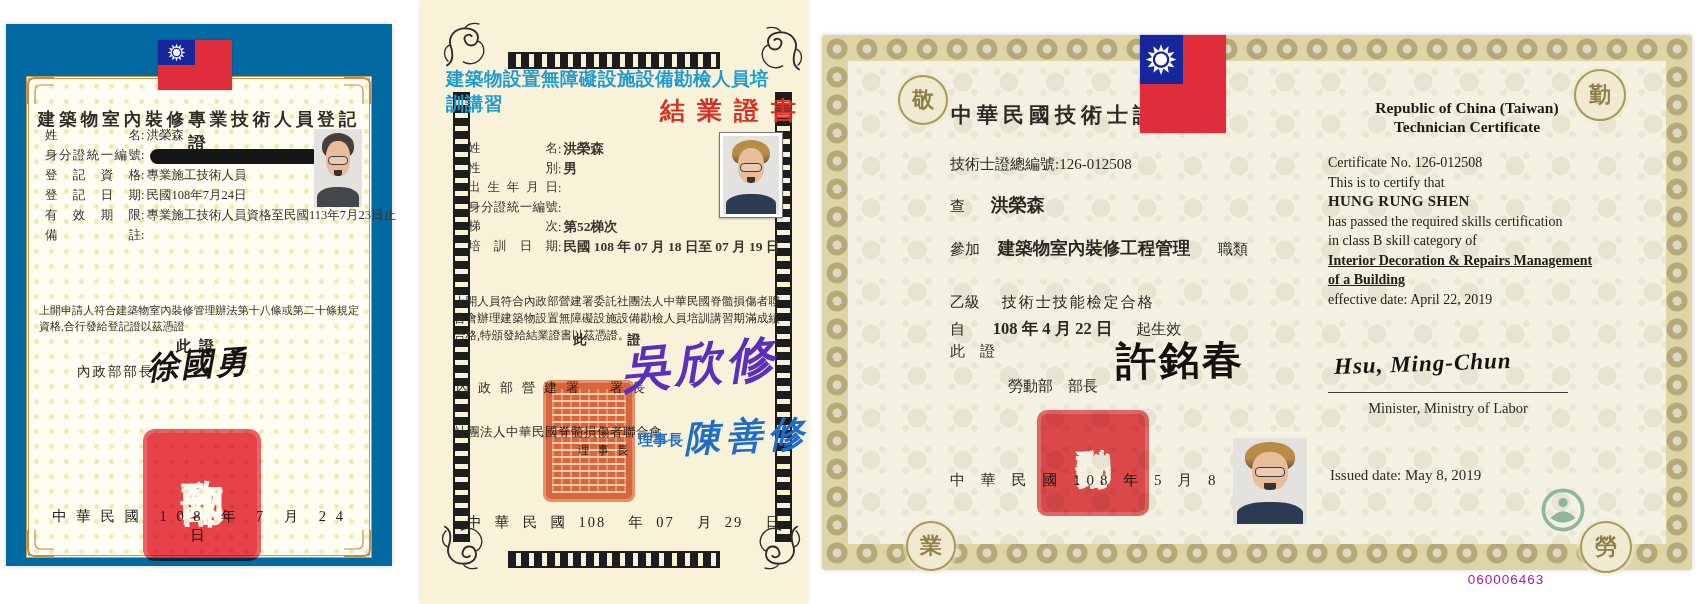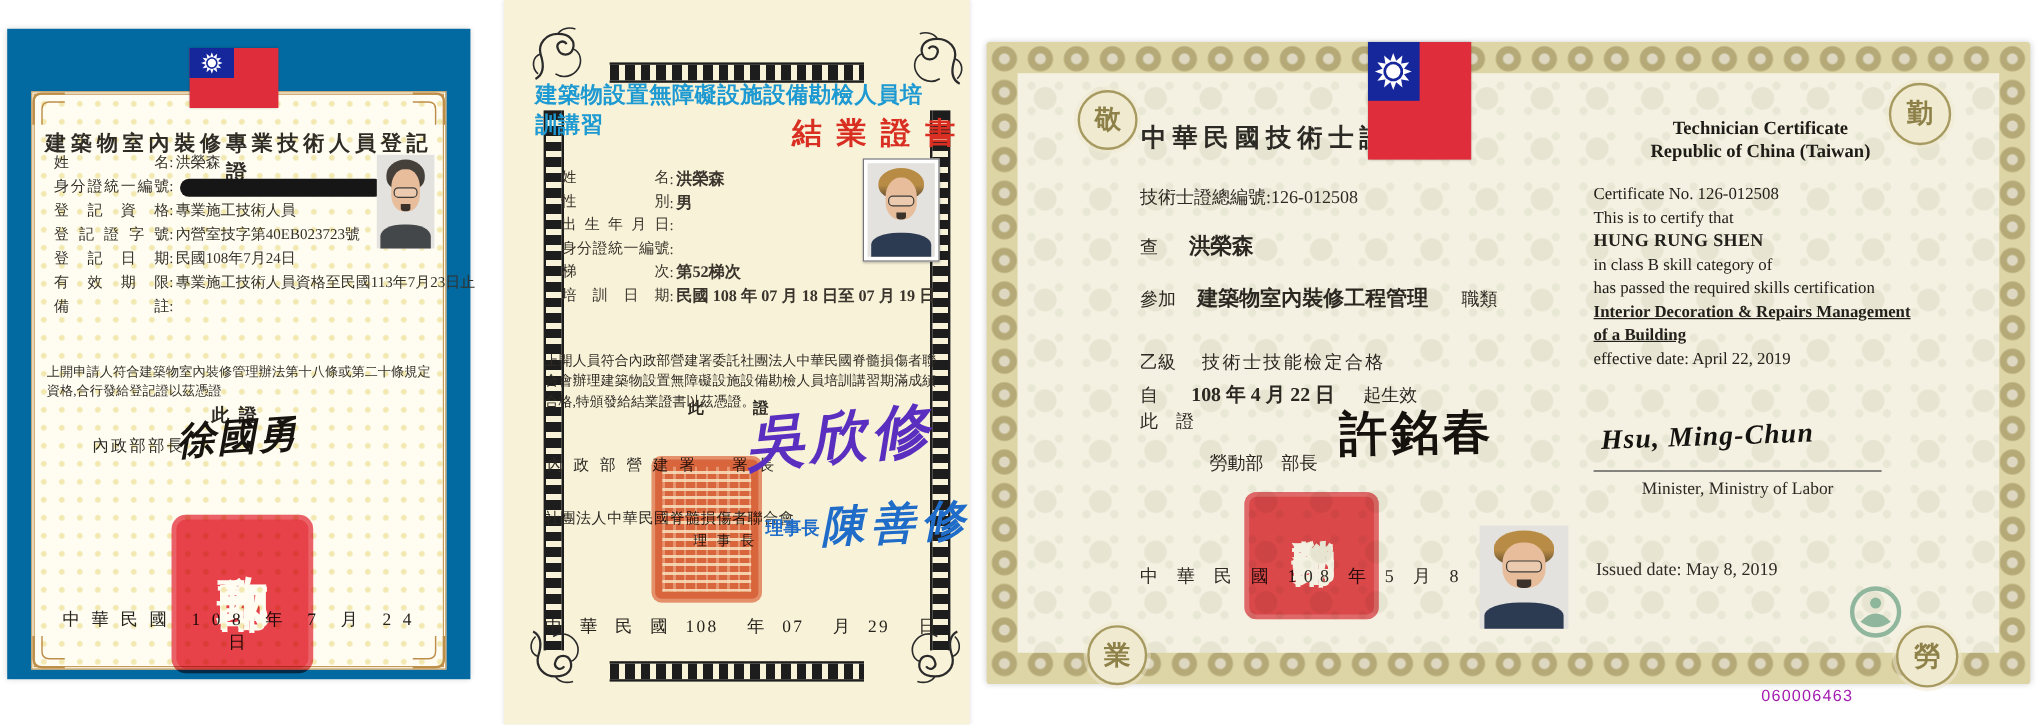--- a/index.html
+++ b/index.html
@@ -92,21 +92,21 @@
   .m-org-role{position:absolute;left:158px;top:443px;font-size:11.5px;letter-spacing:8px;z-index:1;}
   .m-sig2-role{position:absolute;left:218px;top:431px;font-size:15px;font-weight:700;
                color:#1f6cc9;z-index:4;}
   .m-sig2{position:absolute;left:264px;top:412px;font-size:36px;font-weight:700;font-style:italic;
           color:#1f6cc9;transform:rotate(-3deg);z-index:4;letter-spacing:6px;white-space:nowrap;}
   .m-seal{left:123px;top:380px;width:92px;height:122px;background:#dd5a33;border-radius:8px;
           z-index:3;opacity:.9;box-shadow:inset 0 0 0 3px rgba(255,240,225,.35);}
   .m-seal-inner{position:absolute;inset:9px;
      background-image:repeating-linear-gradient(0deg,rgba(255,236,220,.85) 0 2.5px,transparent 2.5px 7px),
                       repeating-linear-gradient(90deg,rgba(255,236,220,.4) 0 2px,transparent 2px 9px);}
-  .m-date{position:absolute;left:34px;right:26px;top:513px;font-size:14.5px;letter-spacing:2px;
+  .m-date{position:absolute;left:47px;right:26px;top:513px;font-size:14.5px;letter-spacing:2px;
           z-index:1;text-align:justify;text-align-last:justify;color:#26231d;}
 
   
   .cert3{position:absolute;left:822px;top:35px;width:870px;height:535px;
          background-color:#ded5a6;border-radius:3px;box-shadow:0 0 5px rgba(0,0,0,.18);
          background-image:radial-gradient(circle at 15px 14px,rgba(255,255,255,.55) 4px,transparent 5px),
                           radial-gradient(circle at 15px 14px,#b5a977 10px,transparent 11px);
          background-size:30px 28px;}
   .c3-paper{position:absolute;inset:26px;background-color:#f4f1e2;
             background-image:radial-gradient(circle,rgba(160,165,120,.16) 9px,transparent 10px),
@@ -209,21 +209,20 @@
         <path d="M29 3 L10 3 Q3 3 3 10 L3 29" stroke-width="2"></path>
           <path d="M29 10 L16 10 Q10 10 10 16 L10 29" stroke-width="1.2"></path>
         </svg>
 
       <h1 class="c1-title">建築物室內裝修專業技術人員登記證</h1>
 
       <div class="c1-rows">
         <div class="row"><span class="jz">姓名</span><span class="cln">:</span><span class="val">洪榮森</span></div>
         <div class="row"><span class="jz">身分證統一編號</span><span class="cln">:</span><span class="redact"></span></div>
         <div class="row"><span class="jz">登記資格</span><span class="cln">:</span><span class="val">專業施工技術人員</span></div>
-        <div class="row"><span class="jz">登記證字號</span><span class="cln">:</span><span class="val">內營室技字第40EB023723號</span></div>
         <div class="row"><span class="jz">登記日期</span><span class="cln">:</span><span class="val">民國108年7月24日</span></div>
         <div class="row"><span class="jz">有效期限</span><span class="cln">:</span><span class="val">專業施工技術人員資格至民國113年7月23日止</span></div>
         <div class="row"><span class="jz">備註</span><span class="cln">:</span><span class="val"></span></div>
       </div>
 
       <div class="c1-photo">
         <div class="avatar">
           <div class="av-hair hair-dark"></div>
           <div class="av-face"></div>
           <div class="av-glasses"></div>
@@ -385,30 +384,30 @@
       <div class="avatar">
         <div class="av-hair hair-blond"></div>
         <div class="av-face"></div>
         <div class="av-glasses"></div>
         <div class="av-goatee"></div>
         <div class="av-body body-navy"></div>
       </div>
     </div>
 
     <div class="e-title">
+      <div>Republic of China (Taiwan)</div>
       <div>Technician Certificate</div>
-      <div>Republic of China (Taiwan)</div>
     </div>
 
     <div class="ebody">
       <div>Certificate No. 126-012508</div>
       <div>This is to certify that</div>
       <div class="e-name">HUNG RUNG SHEN</div>
+      <div>has passed the required skills certification</div>
       <div>in class B skill category of</div>
-      <div>has passed the required skills certification</div>
       <div class="e-cat">Interior Decoration &amp; Repairs Management</div>
       <div class="e-cat">of a Building</div>
       <div>effective date: April 22, 2019</div>
     </div>
 
     <div class="e-sig">Hsu, Ming-Chun</div>
     <div class="e-rule"></div>
     <div class="e-minister">Minister, Ministry of Labor</div>
     <div class="e-issued">Issued date: May 8, 2019</div>
 

